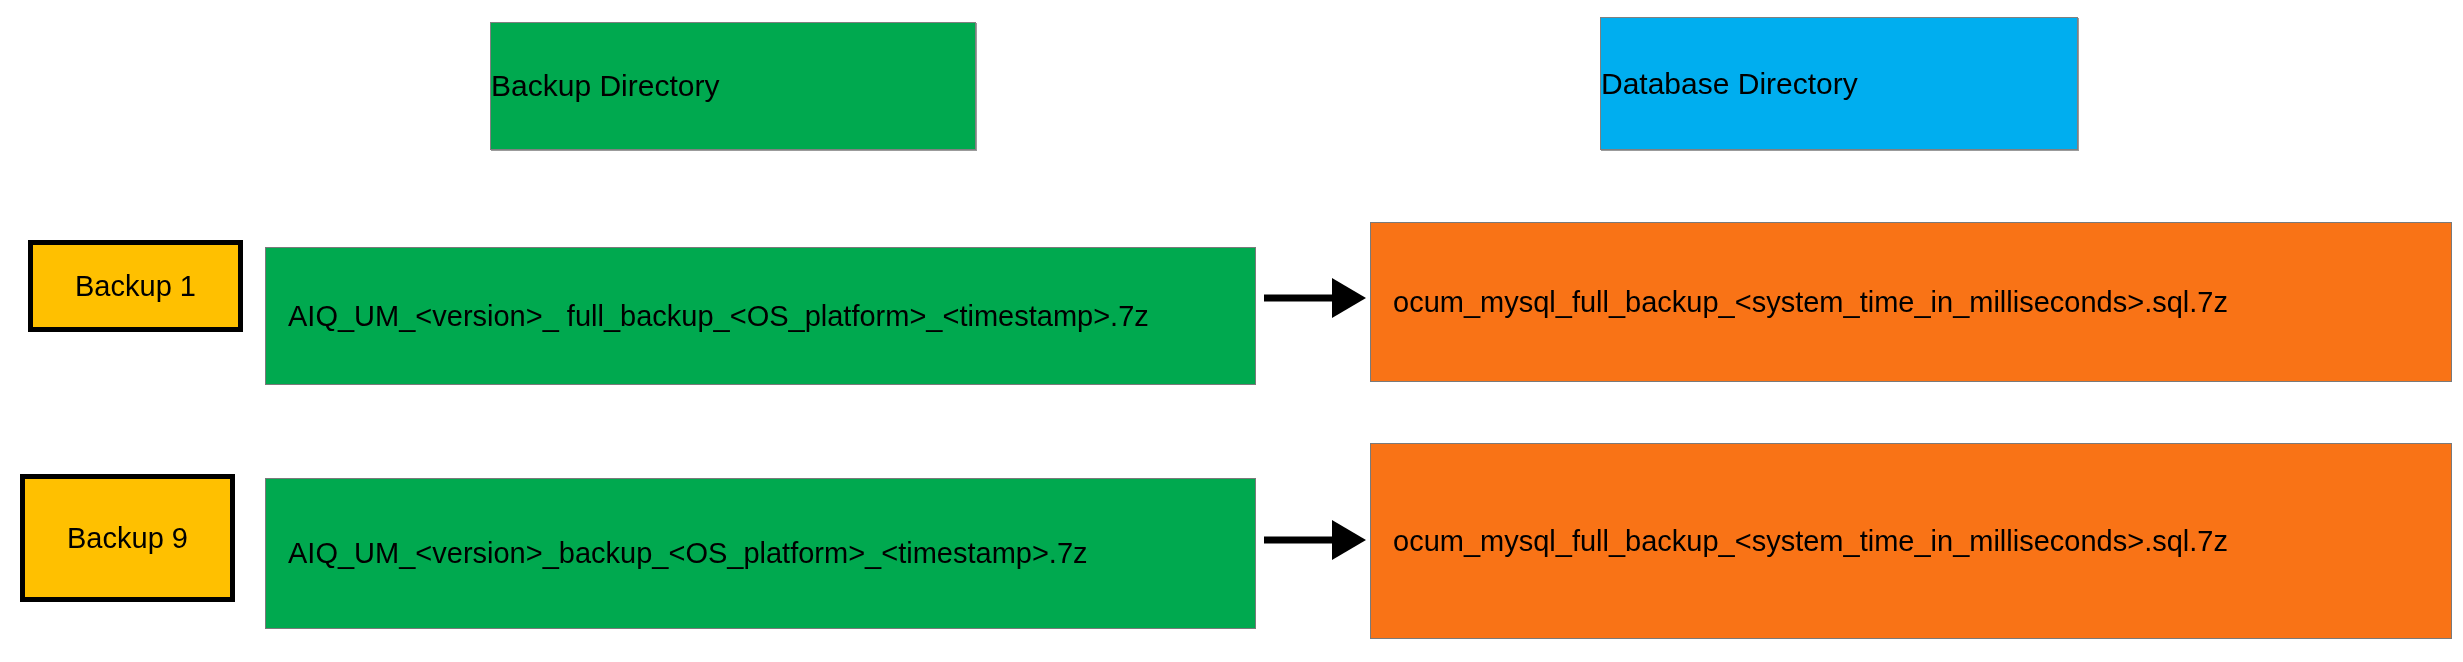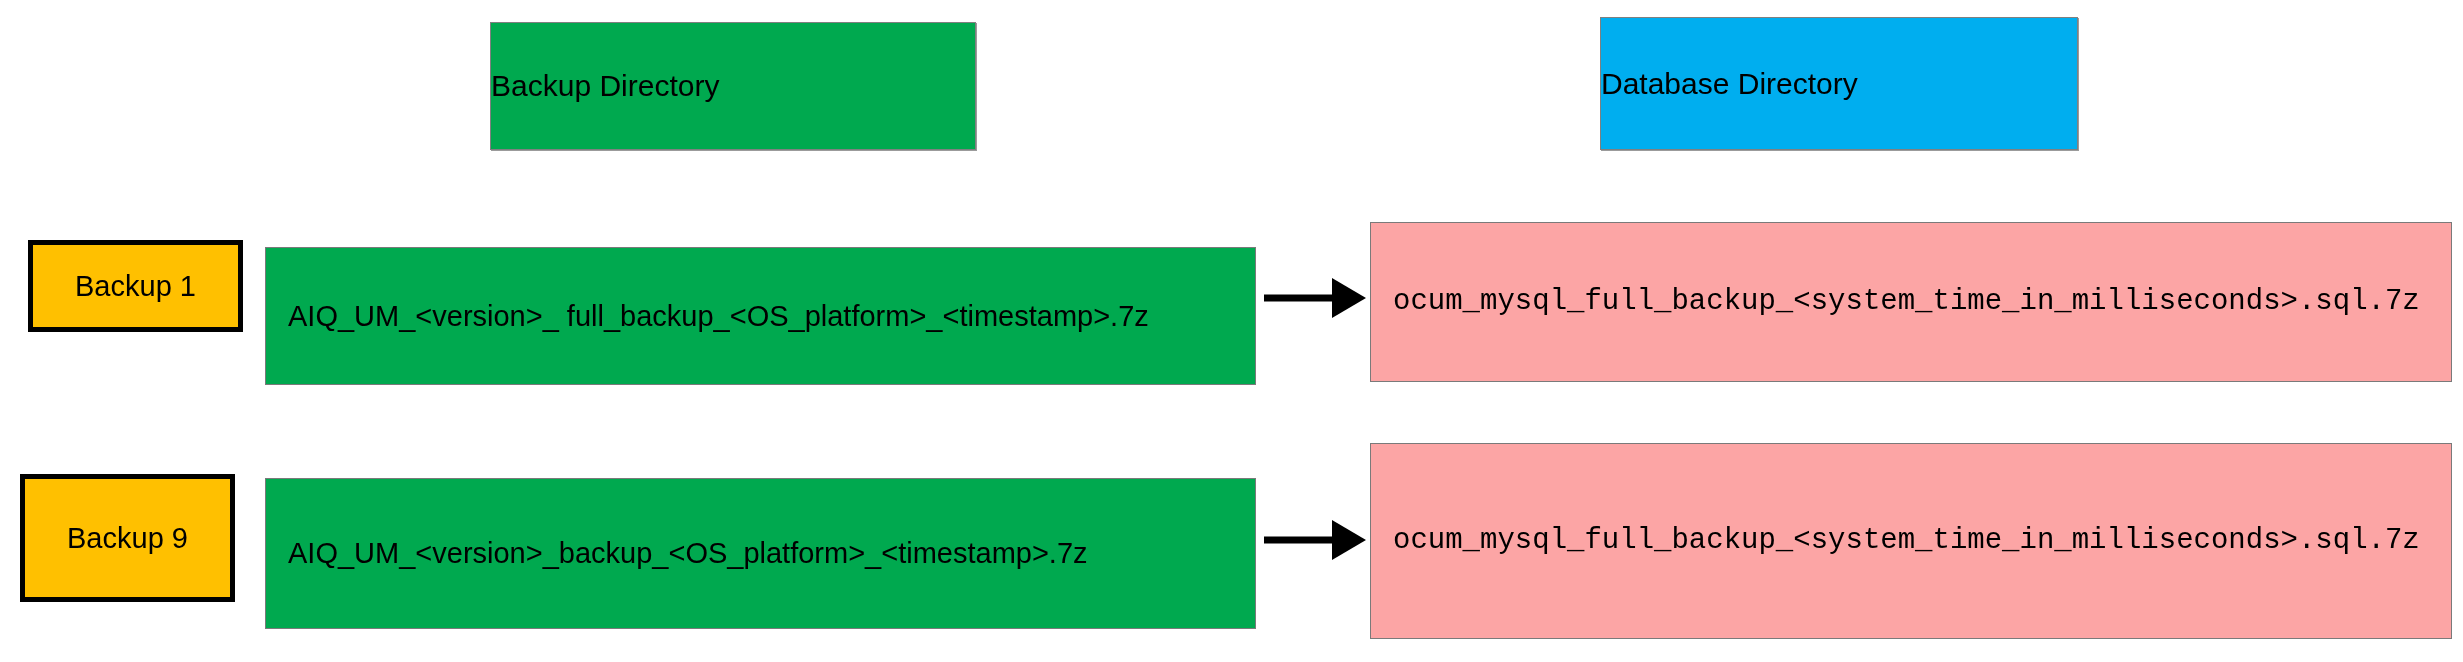--- a/index.html
+++ b/index.html
@@ -48,21 +48,21 @@
 
   
   .file-node {
     justify-content: flex-start;
     padding-left: 22px;
     padding-right: 26px;
     font-size: 29px;
     border: 1px solid #7a7a7a;
   }
   .file-node.green { background: #00A94F; }
-  .file-node.blue  { background: #fca5a5; font-family: Liberation Mono, monospace; }
+  .file-node.blue  { background: #f97316; }
 
   .file-node .lines {
     display: flex;
     flex-direction: column;
     justify-content: center;
     width: 100%;
   }
   .file-node .lines .line + .line { margin-top: 46px; }
 
   .nowrap { white-space: nowrap; }

